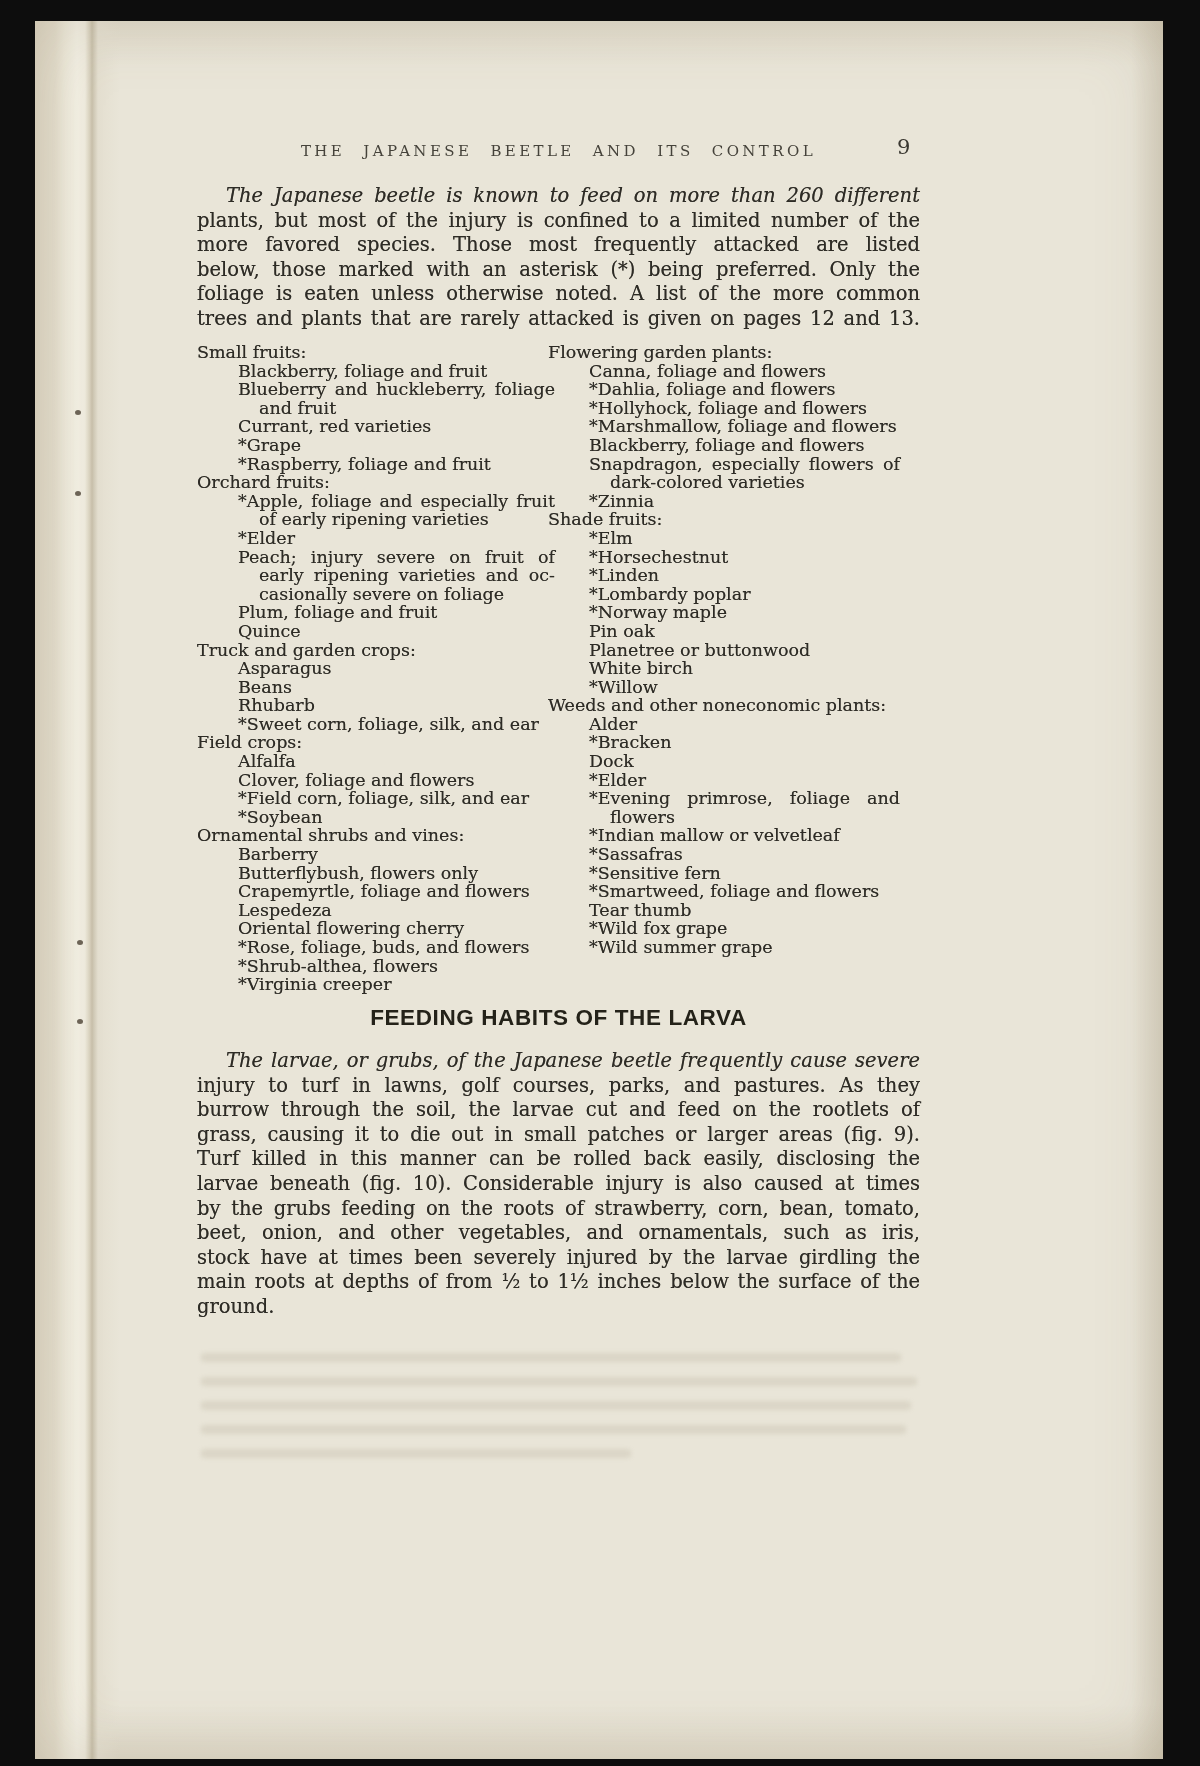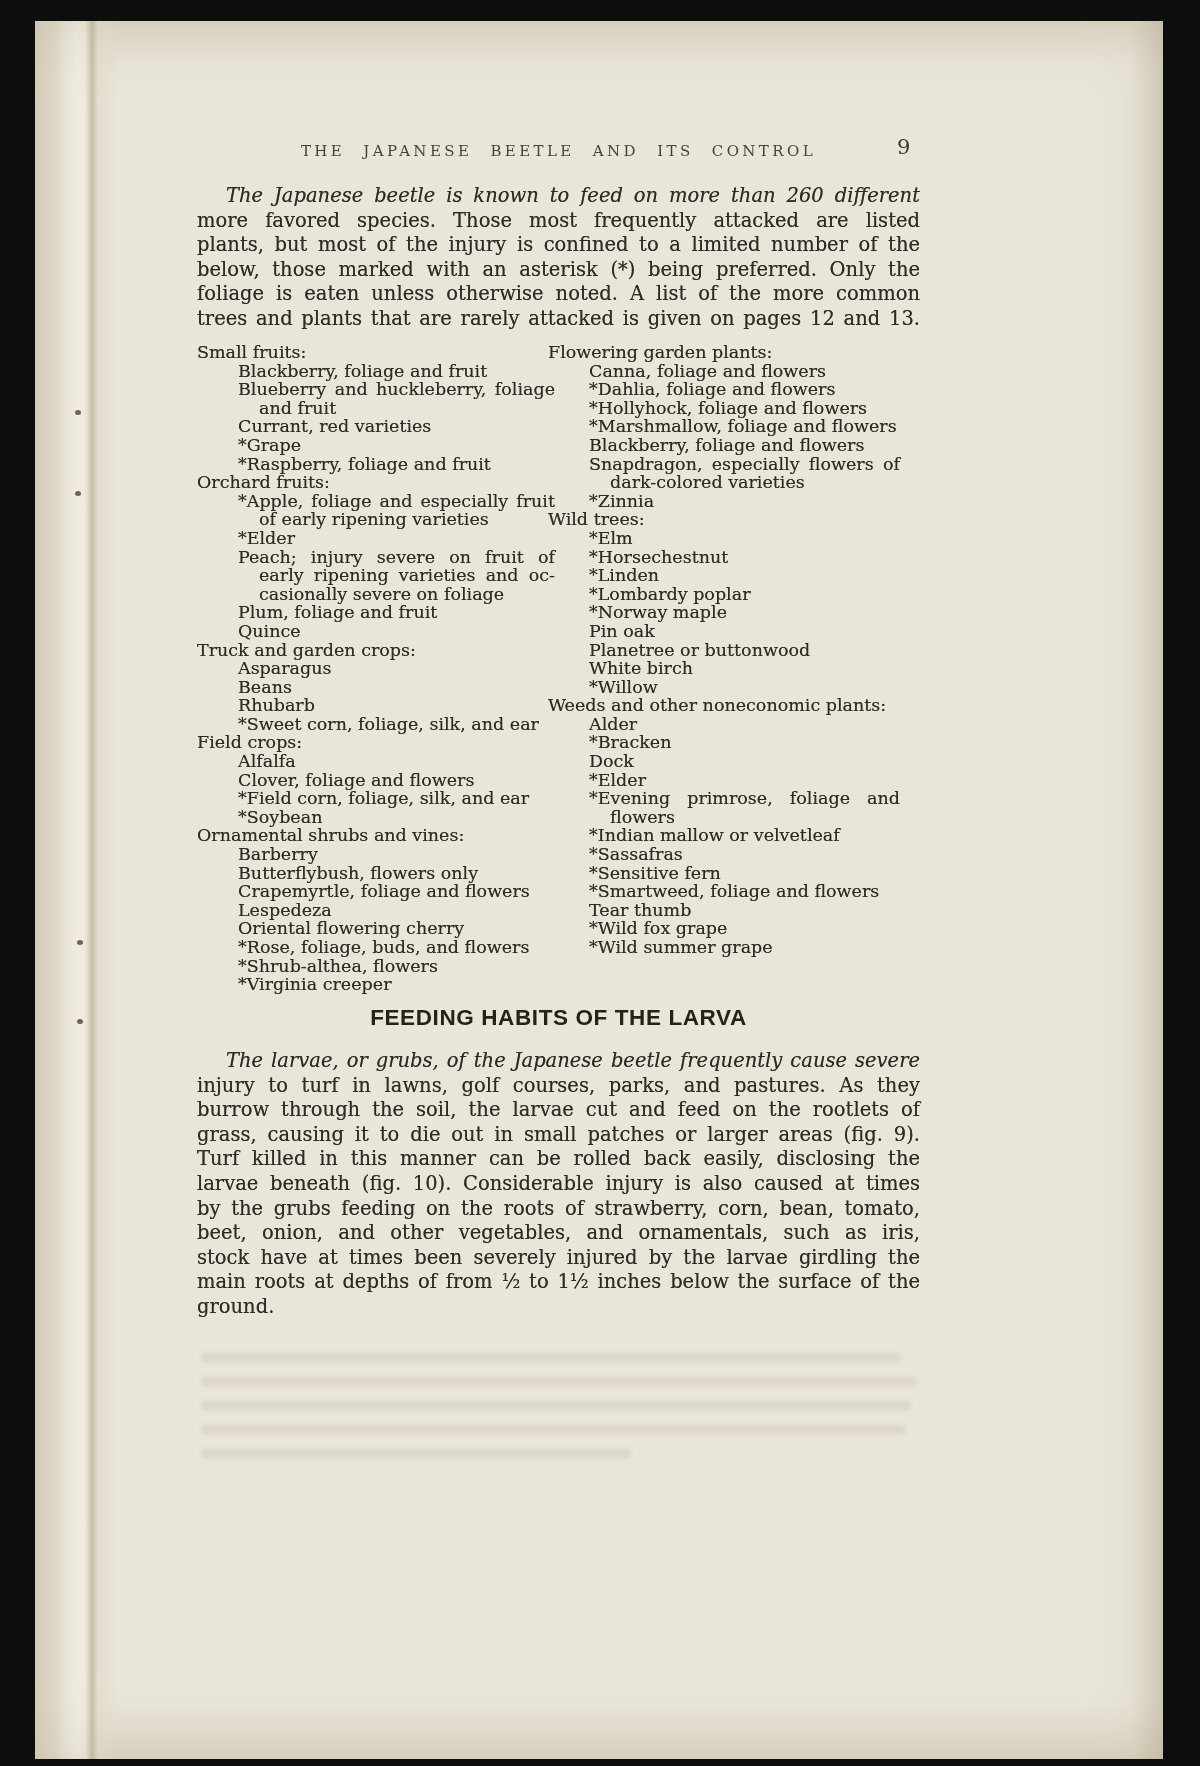--- a/index.html
+++ b/index.html
@@ -121,22 +121,22 @@
     <span class="binding-hole" style="left:40px; top:389px;"></span>
     <span class="binding-hole" style="left:40px; top:470px;"></span>
     <span class="binding-hole" style="left:42px; top:919px;"></span>
     <span class="binding-hole" style="left:42px; top:998px;"></span>
 
     <div class="running-head">THE JAPANESE BEETLE AND ITS CONTROL</div>
     <div class="page-number">9</div>
 
     <div class="para intro">
         <div class="pline first">The Japanese beetle is known to feed on more than 260 different</div>
+        <div class="pline">plants, but most of the injury is confined to a limited number of the</div>
         <div class="pline">more favored species. Those most frequently attacked are listed</div>
-        <div class="pline">plants, but most of the injury is confined to a limited number of the</div>
         <div class="pline">below, those marked with an asterisk (*) being preferred. Only the</div>
         <div class="pline">foliage is eaten unless otherwise noted. A list of the more common</div>
         <div class="pline">trees and plants that are rarely attacked is given on pages 12 and 13.</div>
       </div>
 
     <div class="list-col left">
         <div class="lline lv0">Small fruits:</div>
         <div class="lline lv1">Blackberry, foliage and fruit</div>
         <div class="lline lv1 just">Blueberry and huckleberry, foliage</div>
         <div class="lline lv2">and fruit</div>
@@ -175,21 +175,21 @@
     <div class="list-col right">
         <div class="lline lv0">Flowering garden plants:</div>
         <div class="lline lv1">Canna, foliage and flowers</div>
         <div class="lline lv1">*Dahlia, foliage and flowers</div>
         <div class="lline lv1">*Hollyhock, foliage and flowers</div>
         <div class="lline lv1">*Marshmallow, foliage and flowers</div>
         <div class="lline lv1">Blackberry, foliage and flowers</div>
         <div class="lline lv1 just">Snapdragon, especially flowers of</div>
         <div class="lline lv2">dark-colored varieties</div>
         <div class="lline lv1">*Zinnia</div>
-        <div class="lline lv0">Wild trees:</div>
+        <div class="lline lv0">Shade fruits:</div>
         <div class="lline lv1">*Elm</div>
         <div class="lline lv1">*Horsechestnut</div>
         <div class="lline lv1">*Linden</div>
         <div class="lline lv1">*Lombardy poplar</div>
         <div class="lline lv1">*Norway maple</div>
         <div class="lline lv1">Pin oak</div>
         <div class="lline lv1">Planetree or buttonwood</div>
         <div class="lline lv1">White birch</div>
         <div class="lline lv1">*Willow</div>
         <div class="lline lv0">Weeds and other noneconomic plants:</div>

